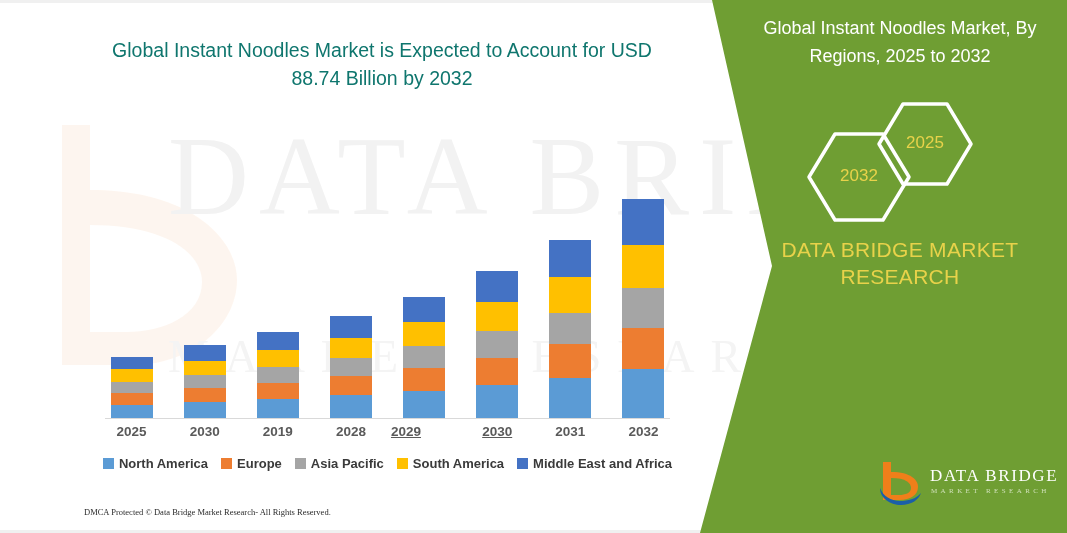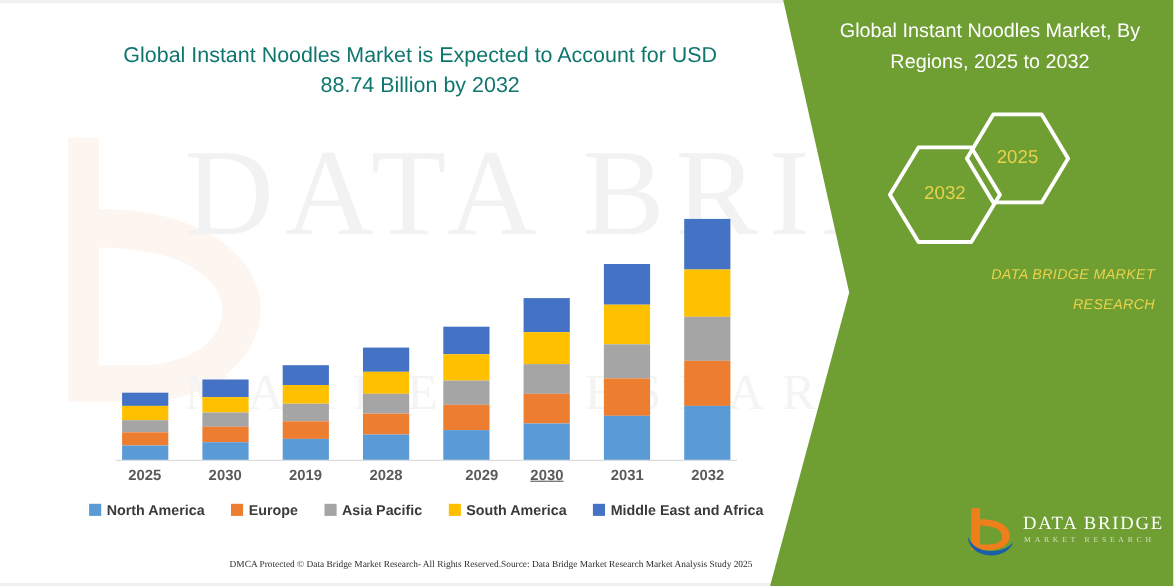--- a/index.html
+++ b/index.html
@@ -83,30 +83,30 @@
     position:absolute;left:95px;top:424px;width:585px;height:22px;
   }
   .xlab{
     position:absolute;width:70px;text-align:center;
     font-size:13.5px;font-weight:bold;color:#5a5a5a;
   }
 
   
   .legend{
     position:absolute;left:95px;top:456px;width:585px;
-    display:flex;justify-content:center;align-items:center;gap:24px;text-align:right;
+    display:flex;justify-content:center;align-items:center;gap:13px;text-align:right;
   }
   .leg-item{display:flex;align-items:center;gap:5px;}
   .swatch{width:11px;height:11px;display:block;}
   .leg-lab{font-size:13px;font-weight:bold;color:#3a3a3a;white-space:nowrap;}
 
   
   .footer{
     position:absolute;left:84px;top:507px;width:600px;
-    display:flex;justify-content:flex-end;
+    display:flex;justify-content:space-between;
     font-family:"Liberation Serif", serif;
     font-size:8.5px;color:#2b2b2b;
   }
 
   
   .green-panel{
     position:absolute;left:0;top:0;width:1067px;height:533px;
     pointer-events:none;
   }
   .panel-content{
@@ -121,24 +121,23 @@
     position:absolute;left:-10px;top:92px;width:300px;height:110px;
   }
   .hex{position:absolute;}
   .hex-txt{
     position:absolute;
     color:#e8d24a;font-size:17px;
     width:100%;text-align:center;
   }
   .brand{
     position:absolute;left:-10px;top:236px;width:300px;
-    text-align:right;
-    color:#e8d24a;font-size:13px;line-height:27px;
+    text-align:center;
+    color:#e8d24a;font-size:21px;line-height:27px;
     letter-spacing:.3px;
-    font-style:italic;
   }
   .logo{
     position:absolute;left:118px;top:458px;width:190px;height:52px;
   }
   .logo-mark{position:absolute;left:0;top:2px;width:46px;height:46px;}
   .logo-txt1{
     position:absolute;left:52px;top:8px;
     font-family:"Liberation Serif", serif;
     font-size:17px;letter-spacing:1.6px;color:#ffffff;
   }
@@ -229,21 +228,21 @@
           <div class="seg" style="flex: 15.4 1 0%; background: rgb(68, 114, 196);"></div>
         </div>
       </div>
   </div>
 
   <div class="xlabels" id="xlabels">
       <div class="xlab" style="left: 1.5625px;">2025</div>
       <div class="xlab" style="left: 74.6875px;">2030</div>
       <div class="xlab" style="left: 147.812px;">2019</div>
       <div class="xlab" style="left: 220.938px;">2028</div>
-      <div class="xlab" style="left: 308px;">2029</div>
+      <div class="xlab" style="left: 276px; text-decoration: underline;">2029</div>
       <div class="xlab" style="left: 367.188px; text-decoration: underline;">2030</div>
       <div class="xlab" style="left: 440.312px;">2031</div>
       <div class="xlab" style="left: 513.438px;">2032</div>
     </div>
 
   <div class="legend" id="legend">
       <div class="leg-item">
         <span class="swatch" style="background: rgb(91, 155, 213);"></span>
         <span class="leg-lab">North America</span>
       </div>
@@ -260,21 +259,20 @@
         <span class="leg-lab">South America</span>
       </div>
       <div class="leg-item">
         <span class="swatch" style="background: rgb(68, 114, 196);"></span>
         <span class="leg-lab">Middle East and Africa</span>
       </div>
     </div>
 
   <div class="footer">
     <span>DMCA Protected © Data Bridge Market Research-  All Rights Reserved.</span>
-    <span>Source: Data Bridge Market Research  Market Analysis Study 2025</span>
   </div>
 
   <svg class="green-panel" viewBox="0 0 1067 533">
     <path d="M712 0 L1067 0 L1067 533 L700 533 L772 266 Z" fill="#6f9e33"></path>
   </svg>
 
   <div class="panel-content">
     <div class="panel-title">Global Instant Noodles Market, By Regions, 2025 to 2032</div>
 
     <div class="hexwrap">

